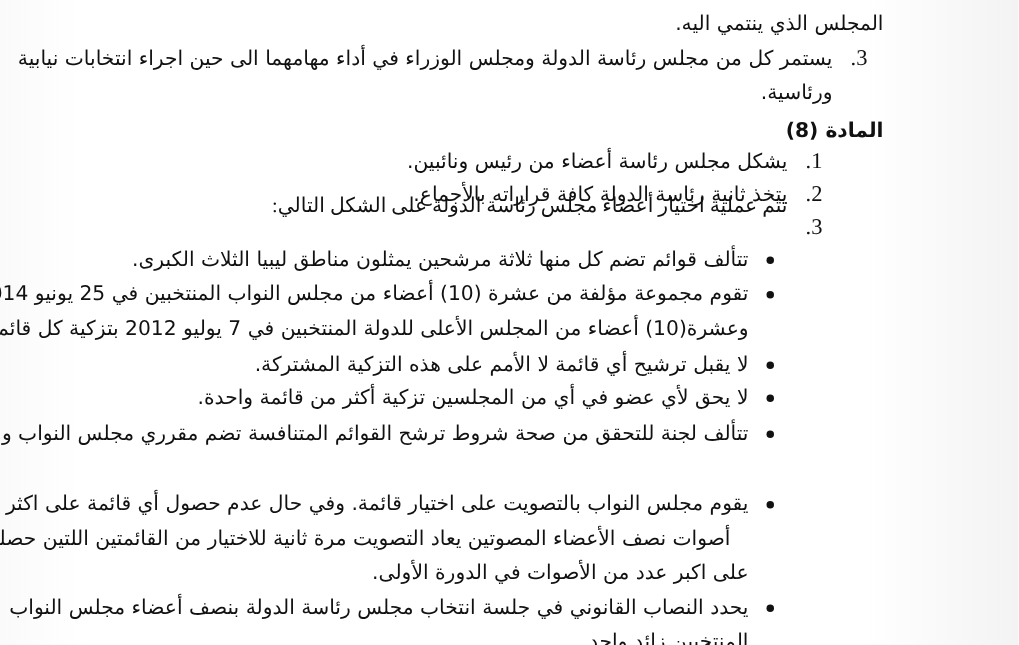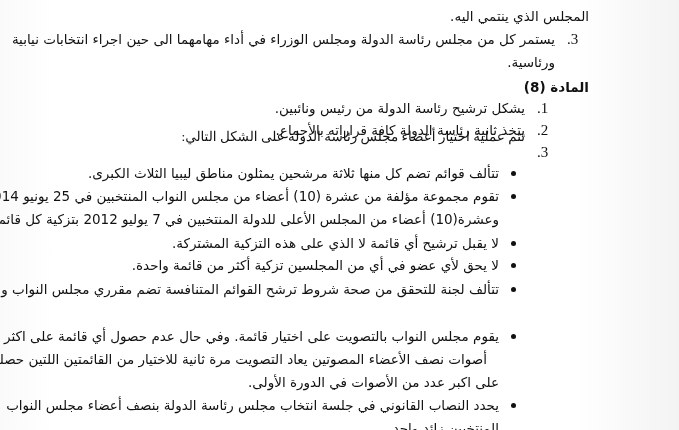--- a/index.html
+++ b/index.html
@@ -54,37 +54,37 @@
 
   <div class="line" style="right:90px; top:6px;">المجلس الذي ينتمي اليه.</div>
 
   <div class="num" style="left:567px; top:29px;">.3</div>
   <div class="line" style="right:124px; top:29px; width:538px; text-align:justify;">يستمر كل من مجلس رئاسة الدولة ومجلس الوزراء في أداء مهامهما الى حين اجراء انتخابات نيابية</div>
   <div class="line" style="right:124px; top:52px;text-align:right;">ورئاسية.</div>
 
   <div class="line heading" style="right:90px; top:77px;">المادة (8)</div>
 
   <div class="num" style="left:537px; top:98px;">.1</div>
-  <div class="line" style="right:154px; top:98px;">يشكل ترشيح رئاسة الدولة من رئيس ونائبين.</div>
+  <div class="line" style="right:154px; top:98px;">يشكل مجلس رئاسة أعضاء من رئيس ونائبين.</div>
 
   <div class="num" style="left:537px; top:120px;">.2</div>
   <div class="line" style="right:154px; top:120px;">يتخذ ثانية رئاسة الدولة كافة قراراته بالأجماع.</div>
 
   <div class="num" style="left:537px; top:142px;">.3</div>
   <div class="line" style="right:154px; top:127px;font-family:Liberation Serif, serif;">تتم عملية اختيار أعضاء مجلس رئاسة الدولة على الشكل التالي:</div>
 
   <div class="bullet" style="left:511px; top:171px;"></div>
   <div class="line" style="right:180px; top:163px;text-align:center;">تتألف قوائم تضم كل منها ثلاثة مرشحين يمثلون مناطق ليبيا الثلاث الكبرى.</div>
 
   <div class="bullet" style="left:511px; top:194px;"></div>
   <div class="line" style="right:180px; top:186px; width:400px; text-align:justify;">تقوم مجموعة مؤلفة من عشرة (10) أعضاء من مجلس النواب المنتخبين في 25 يونيو 2014</div>
   <div class="line" style="right:180px; top:209px;">وعشرة(10) أعضاء من المجلس الأعلى للدولة المنتخبين في 7 يوليو 2012 بتزكية كل قائمة.</div>
 
   <div class="bullet" style="left:511px; top:241px;"></div>
-  <div class="line" style="right:180px; top:233px;">لا يقبل ترشيح أي قائمة لا الذي على هذه التزكية المشتركة.</div>
+  <div class="line" style="right:180px; top:233px;">لا يقبل ترشيح أي قائمة لا الأمم على هذه التزكية المشتركة.</div>
 
   <div class="bullet" style="left:511px; top:263px;"></div>
   <div class="line" style="right:180px; top:255px;">لا يحق لأي عضو في أي من المجلسين تزكية أكثر من قائمة واحدة.</div>
 
   <div class="bullet" style="left:511px; top:287px;"></div>
   <div class="line" style="right:180px; top:279px; width:400px; text-align:justify;">تتألف لجنة للتحقق من صحة شروط ترشح القوائم المتنافسة تضم مقرري مجلس النواب والمجلس</div>
 
   <div class="bullet" style="left:511px; top:334px;"></div>
   <div class="line" style="right:180px; top:326px; width:400px; text-align:justify;">يقوم مجلس النواب بالتصويت على اختيار قائمة. وفي حال عدم حصول أي قائمة على اكثر من</div>
   <div class="line" style="right:192px; top:349px; width:400px; text-align:justify;">أصوات نصف الأعضاء المصوتين يعاد التصويت مرة ثانية للاختيار من القائمتين اللتين حصلتا</div>

